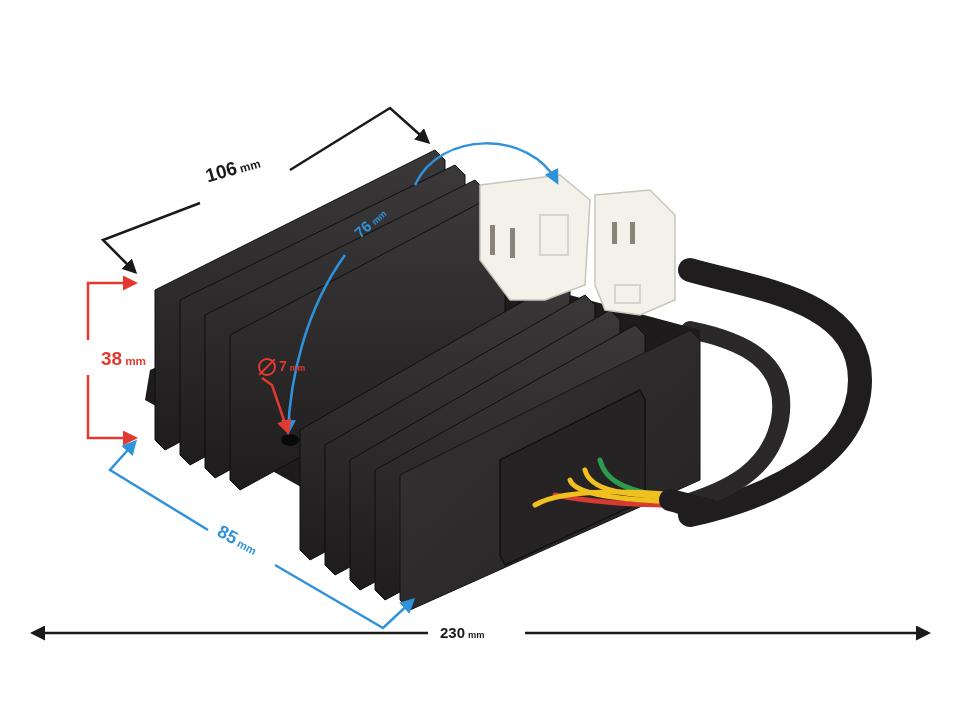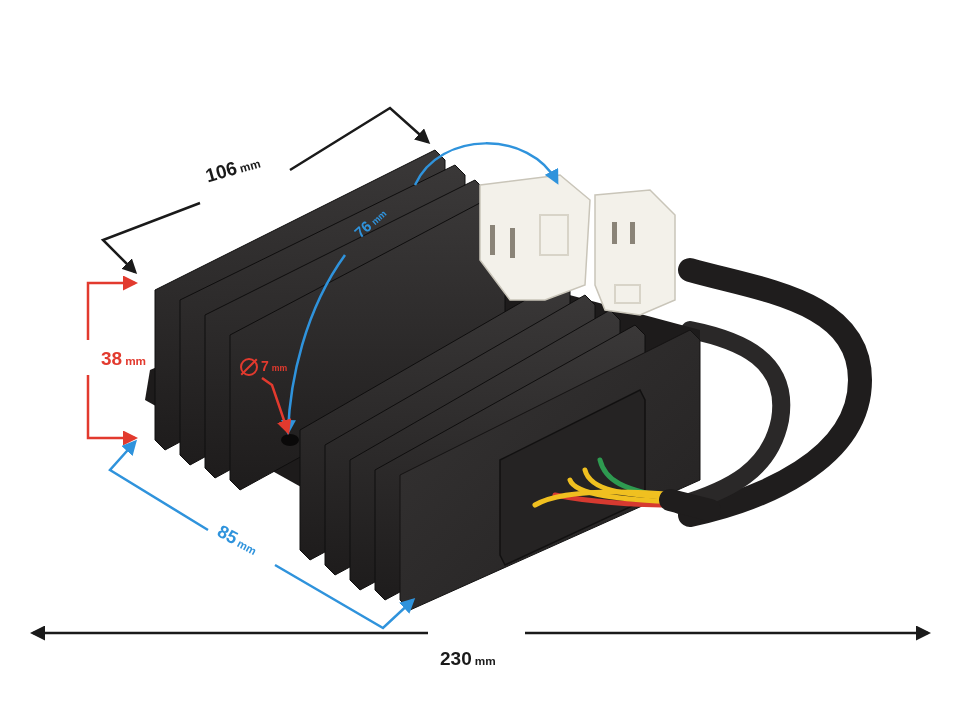--- a/index.html
+++ b/index.html
@@ -5,23 +5,23 @@
   html, body { margin: 0; padding: 0; background: #ffffff; }
   body { width: 960px; height: 720px; overflow: hidden; position: relative;
          font-family: "Liberation Sans", sans-serif; }
   #stage { position: absolute; left: 0; top: 0; width: 960px; height: 720px; }
   svg { display: block; }
   .lbl { position: absolute; font-family: "Liberation Sans", sans-serif; font-weight: bold; white-space: nowrap; }
   .lbl .unit { font-size: 0.62em; margin-left: 3px; }
   #lbl-106 { left: 205px; top: 158px; color: #1a1a1a; font-size: 19px; transform: rotate(-16deg); }
   #lbl-76  { left: 352px; top: 214px; color: #2f93dc; font-size: 15px; transform: rotate(-42deg); }
   #lbl-38  { left: 74px; top: 348px; color: #e23a2e; font-size: 19px; margin-left: 27px; }
-  #lbl-7   { left: 240px; top: 358px; color: #e23a2e; font-size: 14px; }
+  #lbl-7   { left: 258px; top: 358px; color: #e23a2e; font-size: 14px; }
   #lbl-85  { left: 216px; top: 530px; color: #2f93dc; font-size: 18px; transform: rotate(28deg); }
-  #lbl-230 { left: 440px; top: 648px; color: #1a1a1a; font-size: 19px; }
+  #lbl-230 { left: 440px; top: 624px; color: #1a1a1a; font-size: 15px; }
   #lbl-7 .dia { display: inline-block; width: 14px; height: 14px; border: 2px solid #e23a2e; border-radius: 50%;
                 position: relative; vertical-align: middle; margin-right: 3px; }
   #lbl-7 .dia::after { content: ""; position: absolute; left: -4px; top: 6px; width: 22px; height: 2px;
                        background: #e23a2e; transform: rotate(-45deg); }
 </style>
 </head>
 <body>
 
 <div id="stage">
   <svg width="960" height="720" viewBox="0 0 960 720">

